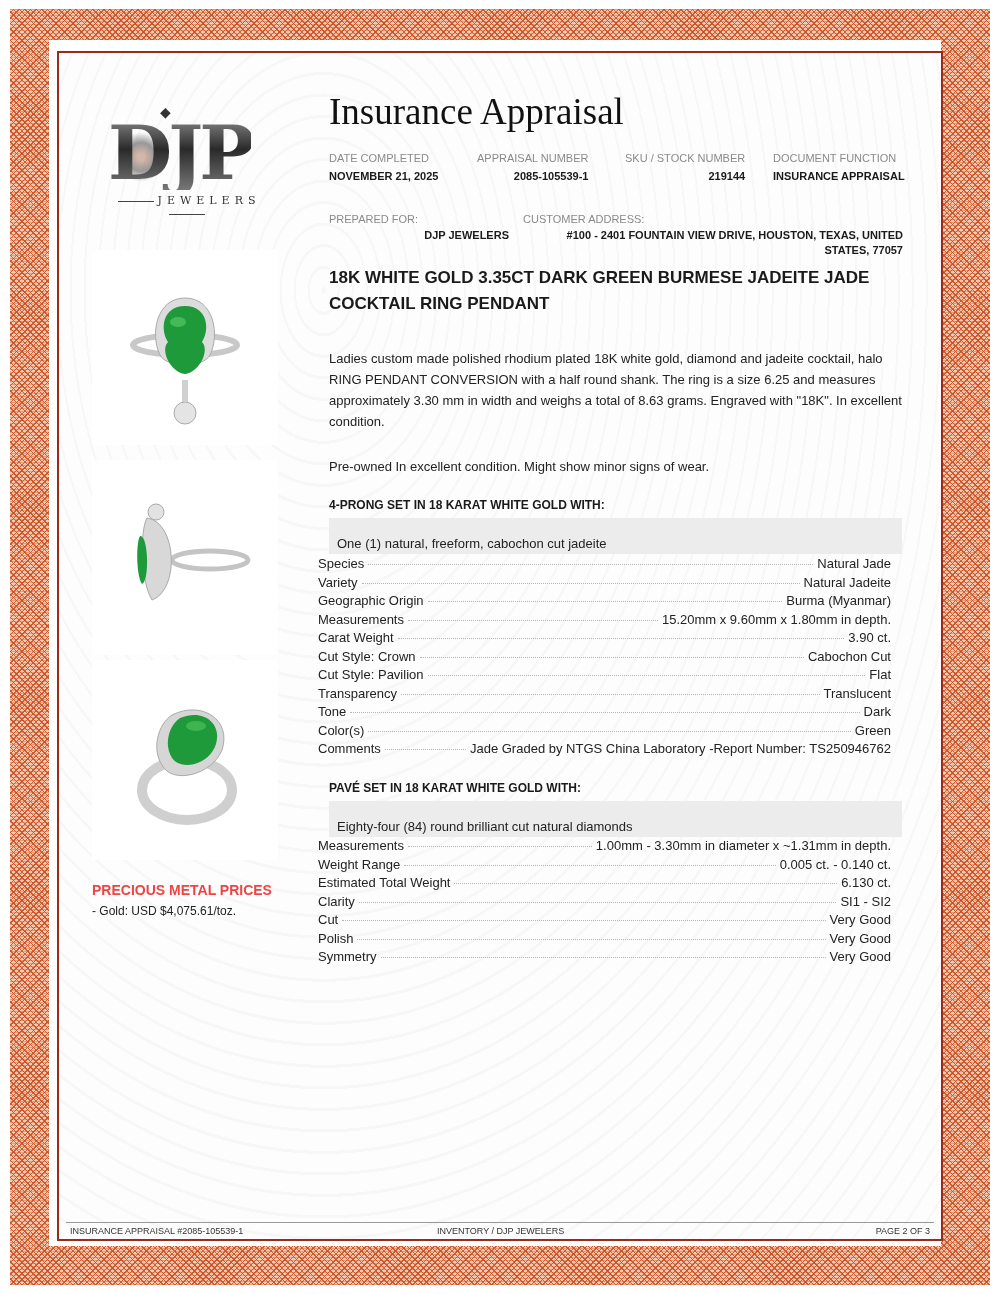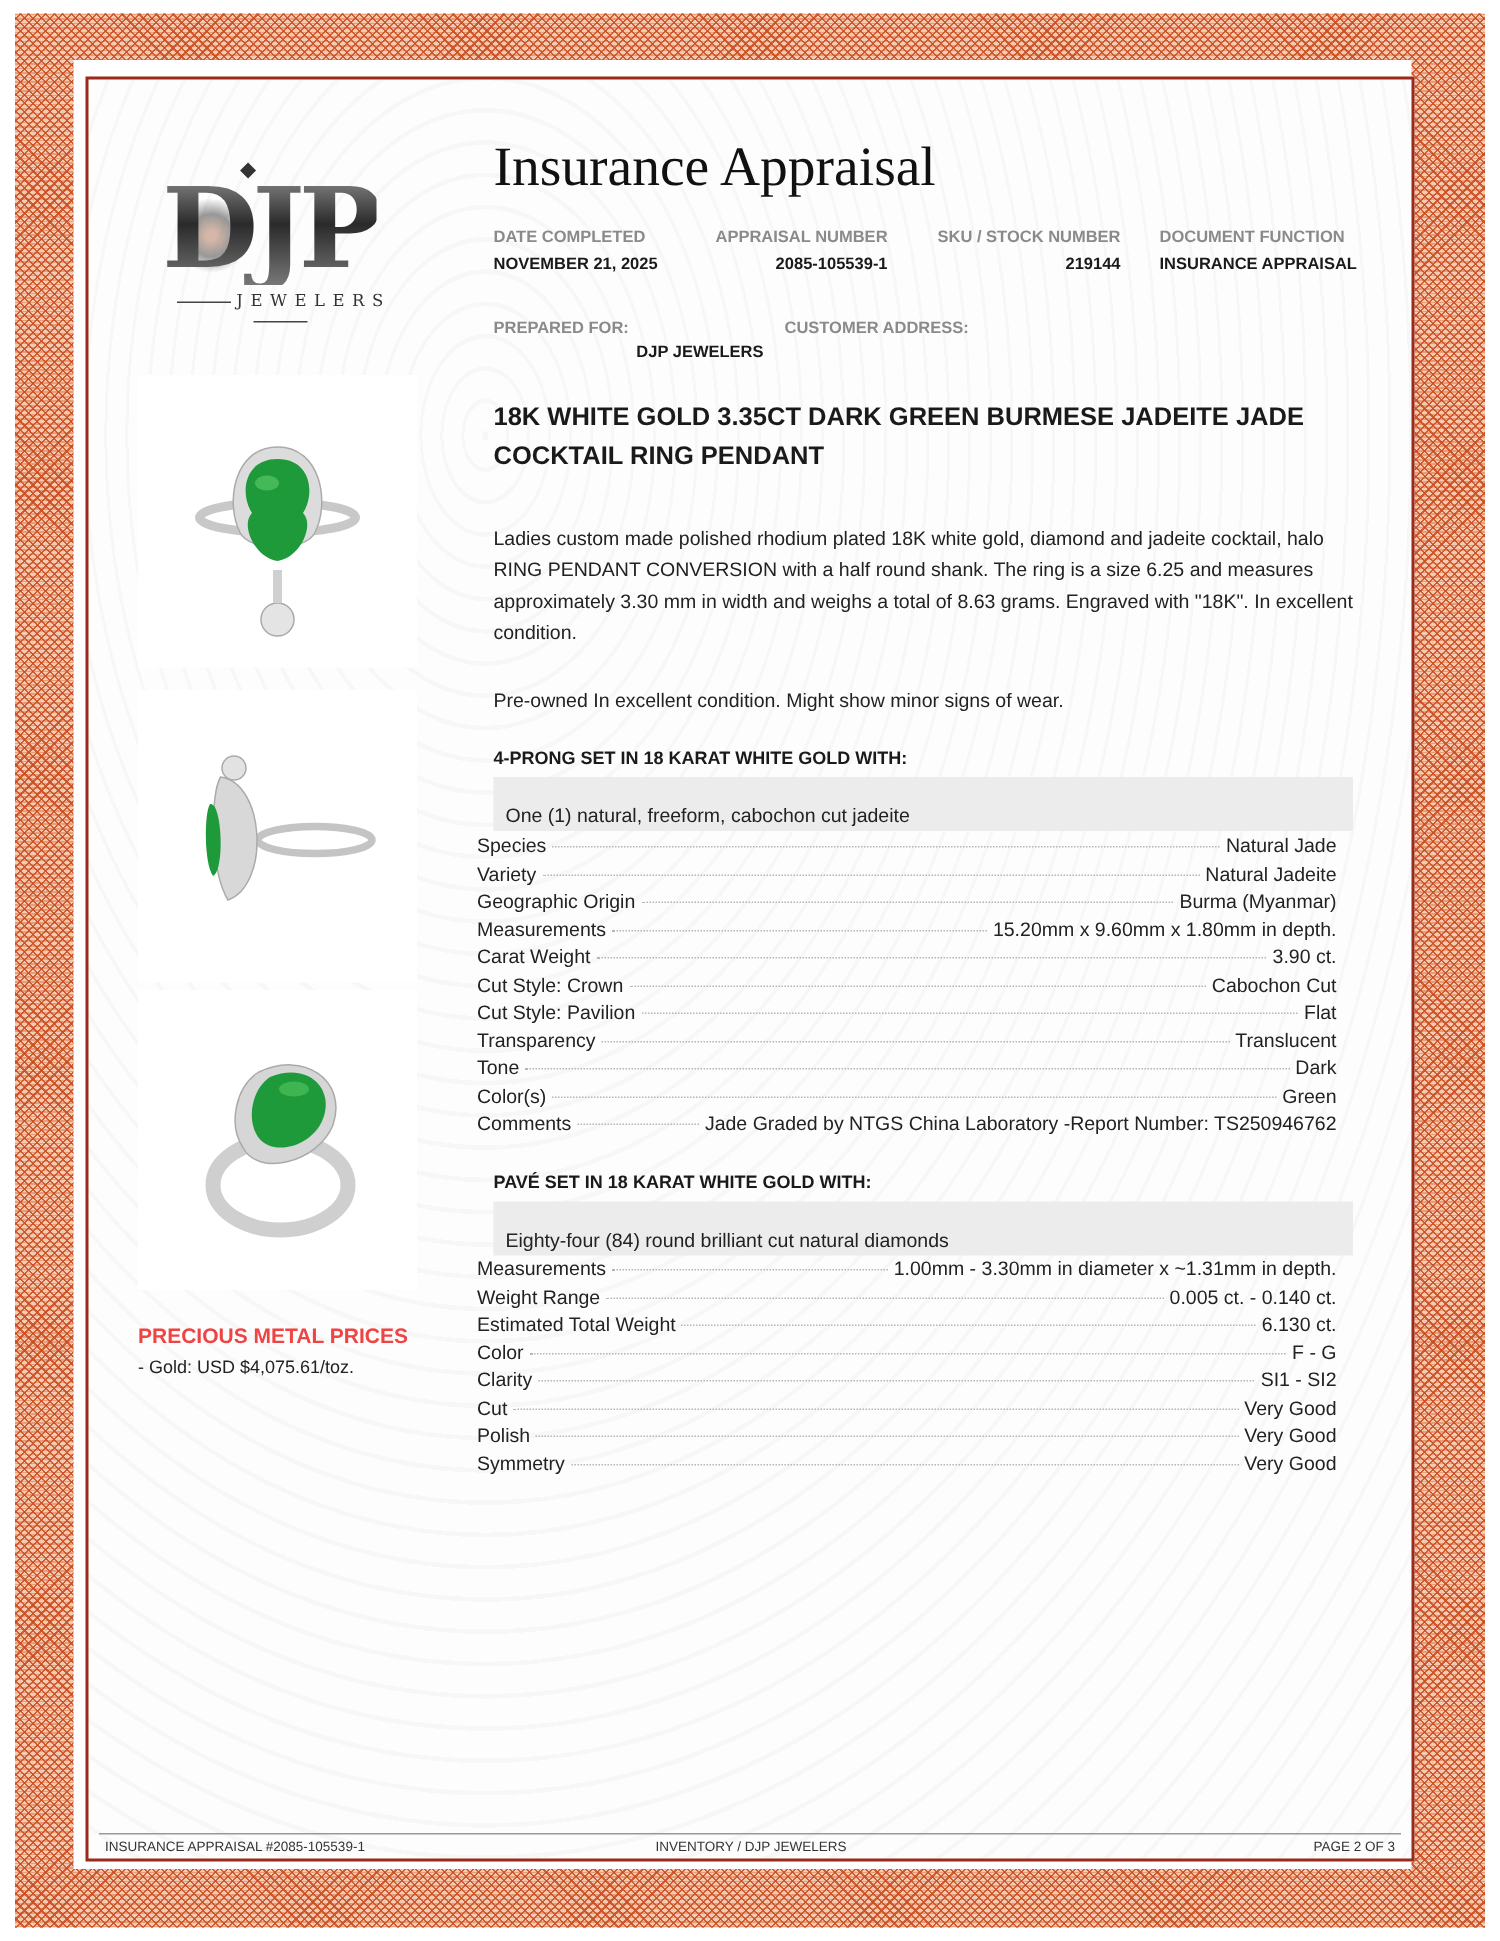--- a/index.html
+++ b/index.html
@@ -55,21 +55,21 @@
 
   
   .metals { position: absolute; left: 92px; top: 882px; width: 200px; }
   .metals h3 { font-size: 14px; font-weight: bold; color: #ef4444; margin-bottom: 6px; }
   .metals p { font-size: 12px; color: #222; }
 
   
   .title { position: absolute; left: 329px; top: 90px; font-family: "Liberation Serif", serif; font-size: 37px; color: #111; }
   .meta-row { position: absolute; left: 329px; top: 152px; width: 580px; }
   .meta-col { position: absolute; top: 0; }
-  .meta-label { font-size: 11px; color: #8a8a8a; letter-spacing: 0; text-transform: uppercase; font-weight: bold; }
+  .meta-label { font-size: 11px; color: #8a8a8a; letter-spacing: 0; text-transform: uppercase; }
   .meta-value { font-size: 11px; font-weight: bold; color: #1a1a1a; margin-top: 6px; text-transform: uppercase; text-align: right; }
 
   .prep-row { position: absolute; left: 329px; top: 213px; width: 580px; }
   .prep-col { position: absolute; top: 0; }
   .prep-col .meta-value { line-height: 15px; margin-top: 3px; }
 
   .item-title { position: absolute; left: 329px; top: 265px; width: 580px; font-size: 17px; font-weight: bold; color: #1a1a1a; line-height: 26px; }
 
   .desc { position: absolute; left: 329px; top: 324px; width: 578px; font-size: 13px; line-height: 21px; color: #222; }
   .desc p { margin-bottom: 12px; margin-top: 24px; }
@@ -154,20 +154,21 @@
   </div>
 </div>
 
 <div class="prep-row">
   <div class="prep-col" style="left:0;width:180px">
     <div class="meta-label">PREPARED FOR:</div>
     <div class="meta-value">DJP JEWELERS</div>
   </div>
   <div class="prep-col" style="left:194px;width:380px">
     <div class="meta-label">CUSTOMER ADDRESS:</div>
+    <div class="meta-value">#100 - 2401 FOUNTAIN VIEW DRIVE, HOUSTON, TEXAS, UNITED STATES, 77057</div>
   </div>
 </div>
 
 <div class="item-title">18K WHITE GOLD 3.35CT DARK GREEN BURMESE JADEITE JADE COCKTAIL RING PENDANT</div>
 
 <div class="desc">
   <p>Ladies custom made polished rhodium plated 18K white gold, diamond and jadeite cocktail, halo RING PENDANT CONVERSION with a half round shank. The ring is a size 6.25 and measures approximately 3.30 mm in width and weighs a total of 8.63 grams. Engraved with "18K". In excellent condition.</p>
   <p>Pre-owned In excellent condition. Might show minor signs of wear.</p>
 </div>
 
@@ -241,25 +242,20 @@
     </div>
   <div class="spec-row">
       <span class="k">Weight Range</span>
       <span class="dots"></span>
       <span class="v">0.005 ct. - 0.140 ct.</span>
     </div>
   <div class="spec-row">
       <span class="k">Estimated Total Weight</span>
       <span class="dots"></span>
       <span class="v">6.130 ct.</span>
-    </div>
-  <div class="spec-row">
-      <span class="k">Color</span>
-      <span class="dots"></span>
-      <span class="v">F - G</span>
     </div>
   <div class="spec-row">
       <span class="k">Clarity</span>
       <span class="dots"></span>
       <span class="v">SI1 - SI2</span>
     </div>
   <div class="spec-row">
       <span class="k">Cut</span>
       <span class="dots"></span>
       <span class="v">Very Good</span>

